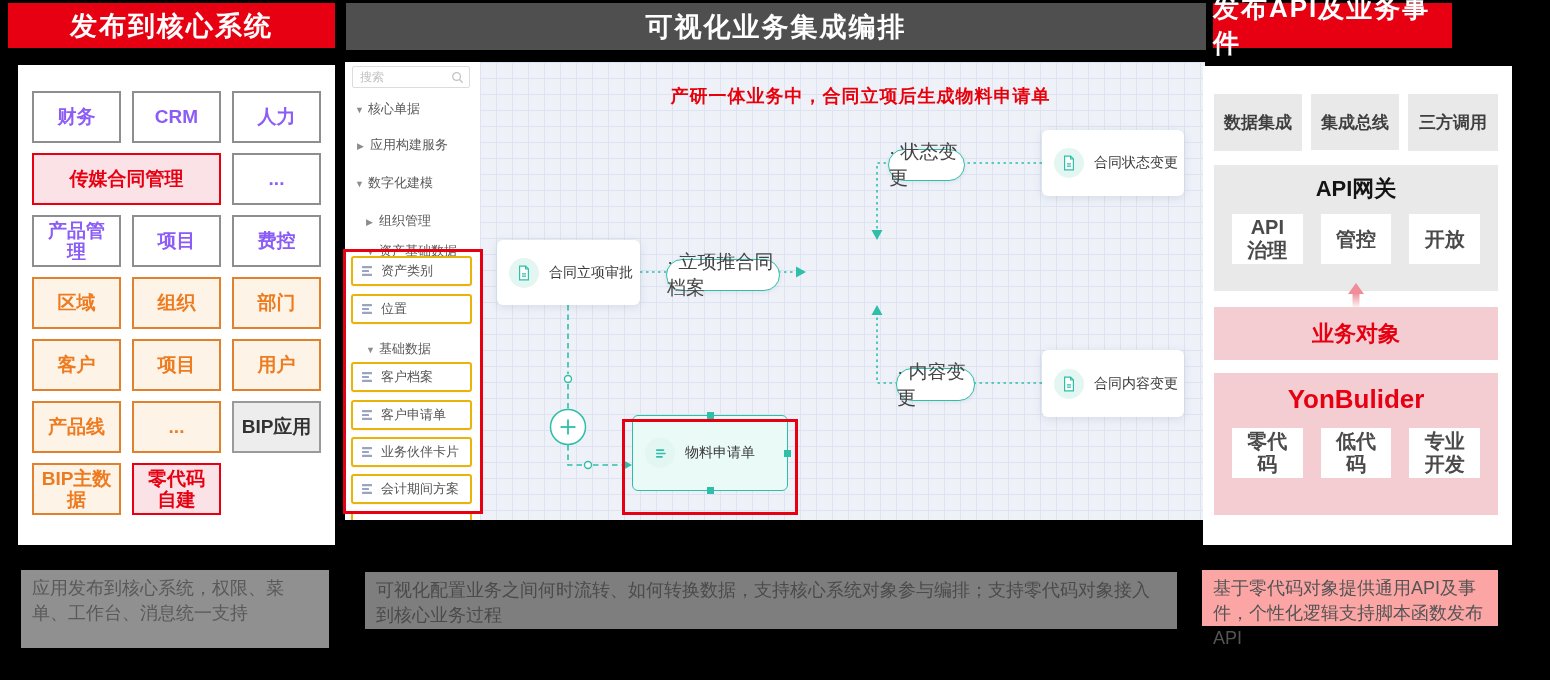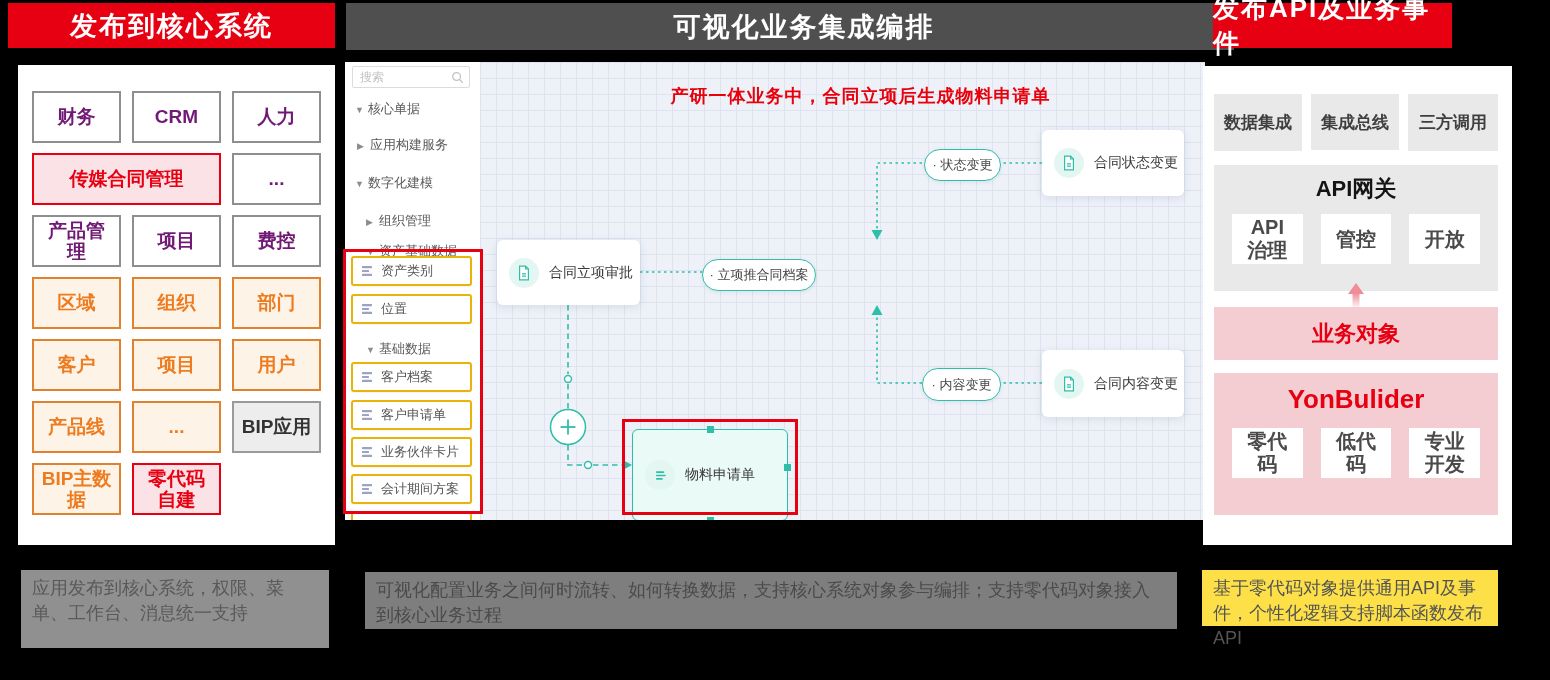--- a/index.html
+++ b/index.html
@@ -3,28 +3,28 @@
 <meta charset="utf-8">
 <style>
   html,body{margin:0;padding:0;background:#000;}
   body{width:1550px;height:680px;position:relative;overflow:hidden;
        font-family:"Liberation Sans","DejaVu Sans",sans-serif;}
   .abs{position:absolute;}
   
   .banner{position:absolute;top:3px;height:45px;display:flex;align-items:center;justify-content:center;
           color:#fff;font-weight:bold;font-size:27px;letter-spacing:2px;}
   .banner.red{background:#e60012;}
-  .banner.dark{background:#4f4f4f;padding-left:28px;}
+  .banner.dark{background:#4f4f4f;}
   
   .card{position:absolute;background:#fff;}
   .lgrid{display:grid;grid-template-columns:repeat(3,1fr);gap:10px 11px;padding:26px 14px;}
   .bx{display:flex;align-items:center;justify-content:center;text-align:center;
       font-weight:bold;font-size:19px;height:52px;line-height:1.12;padding:0 6px;box-sizing:border-box;}
   .span2{grid-column:1 / span 2;}
-  .s-gray{border:2px solid #8e8e8e;background:#fff;color:#701a75;}
+  .s-gray{border:2px solid #8e8e8e;background:#fff;color:#8b5cf6;}
   .s-red{border:2px solid #e60012;background:#fbe2e6;color:#e60012;}
   .s-orange{border:2px solid #e0812f;background:#fdf3e7;color:#ee7b1f;}
   .s-graybg{border:2px solid #9a9a9a;background:#ededed;color:#333;}
   
   .mbody{position:absolute;left:345px;top:62px;width:860px;height:458px;background:#fff;overflow:hidden;}
   .sidebar{position:absolute;left:0;top:0;width:135px;height:458px;background:#fff;border-right:1px solid #e7e7e7;}
   .search{position:absolute;left:7px;top:4px;width:118px;height:22px;border:1px solid #dcdcdc;border-radius:2px;
           background:#fff;display:flex;align-items:center;box-sizing:border-box;padding:0 5px;}
   .search input{border:0;outline:0;flex:1;width:60px;font-size:12px;color:#666;background:transparent;
           font-family:inherit;}
@@ -40,21 +40,21 @@
      background-size:16px 16px;}
   .anno{position:absolute;left:0;right:0;top:22px;text-align:center;color:#e8000b;font-size:18px;
         font-weight:bold;letter-spacing:1px;padding-left:36px;}
   .node{position:absolute;background:#fff;border-radius:6px;box-shadow:0 2px 10px rgba(50,70,110,.13);
         display:flex;align-items:center;padding-left:12px;box-sizing:border-box;font-size:14px;color:#3a3a3a;}
   .node .ic{width:30px;height:30px;border-radius:50%;background:#e3f6f1;display:flex;align-items:center;
         justify-content:center;margin-right:10px;flex:none;}
   .node.sel{background:#eafaf7;border:1px solid #2fbfa8;box-shadow:none;}
   .hdl{position:absolute;width:7px;height:7px;background:#2fbfa8;}
   .elabel{position:absolute;background:#fff;border:1px solid #2fbfa8;border-radius:16px;display:flex;
-        align-items:center;justify-content:center;font-size:13px;color:#454545;box-shadow:0 1px 4px rgba(50,70,110,.10);margin-left:36px;}
+        align-items:center;justify-content:center;font-size:19px;color:#454545;box-shadow:0 1px 4px rgba(50,70,110,.10);}
   .redrect{position:absolute;border:3px solid #e60012;z-index:6;pointer-events:none;}
   
   .gbox{position:absolute;background:#e9e9e9;display:flex;align-items:center;justify-content:center;
         font-weight:bold;font-size:17px;color:#3f3f3f;}
   .wbox{background:#fff;display:flex;align-items:center;justify-content:center;text-align:center;
         font-weight:bold;font-size:20px;color:#4a4a4a;line-height:1.15;padding:0 12px;box-sizing:border-box;}
   .blocktitle{text-align:center;font-weight:bold;}
   .row3{display:flex;gap:18px;padding:0 18px;}
   .row3 .wbox{flex:1;height:50px;}
   
@@ -200,21 +200,21 @@
       </g>
       <circle cx="88" cy="365" r="17.5" fill="#fff" stroke="#2fbfa8" stroke-width="1.5"></circle>
       <g stroke="#2fbfa8" stroke-width="1.8">
         <path d="M80.5 365 H95.5"></path>
           <path d="M88 357.5 V372.5"></path>
       </g>
     </svg>
 
     <div class="elabel" style="left:186px;top:197px;width:112px;height:30px;">· 立项推合同档案</div>
     <div class="elabel" style="left:408px;top:87px;width:75px;height:30px;">· 状态变更</div>
-    <div class="elabel" style="left:406px;top:306px;width:77px;height:31px;text-align:right;">· 内容变更</div>
+    <div class="elabel" style="left:416px;top:306px;width:77px;height:31px;">· 内容变更</div>
 
     <div class="node" style="left:17px;top:178px;width:143px;height:65px;">
       <span class="ic">
           <svg viewBox="0 0 20 20" width="16" height="16">
             <path d="M4.5 1.5h7.5l3.5 3.5v13.5H4.5z" fill="#fff" stroke="#2fbfa8" stroke-width="1.5"></path>
             <path d="M12 1.5v3.5h3.5" fill="none" stroke="#2fbfa8" stroke-width="1.5"></path>
             <path d="M7.5 11h5M7.5 14h5" stroke="#2fbfa8" stroke-width="1.5"></path>
           </svg>
         </span>
       <span>合同立项审批</span>
@@ -233,21 +233,21 @@
       <span class="ic">
           <svg viewBox="0 0 20 20" width="16" height="16">
             <path d="M4.5 1.5h7.5l3.5 3.5v13.5H4.5z" fill="#fff" stroke="#2fbfa8" stroke-width="1.5"></path>
             <path d="M12 1.5v3.5h3.5" fill="none" stroke="#2fbfa8" stroke-width="1.5"></path>
             <path d="M7.5 11h5M7.5 14h5" stroke="#2fbfa8" stroke-width="1.5"></path>
           </svg>
         </span>
       <span>合同内容变更</span>
     </div>
 
-    <div class="node sel" style="left:152px;top:367px;width:156px;height:92px;">
+    <div class="node sel" style="left:152px;top:353px;width:156px;height:76px;">
       <span class="ic">
           <svg viewBox="0 0 20 20" width="15" height="15">
             <g stroke="#2fbfa8" stroke-width="2.2" stroke-linecap="round">
               <path d="M5 5.5h9"></path>
               <path d="M5 10h11"></path>
               <path d="M5 14.5h7"></path>
             </g>
           </svg>
         </span>
       <span>物料申请单</span>
@@ -293,13 +293,13 @@
     <div class="row3" style="margin-top:13px;">
       <div class="wbox">零代码</div>
       <div class="wbox">低代码</div>
       <div class="wbox">专业开发</div>
     </div>
   </div>
 </div>
 
 <div class="cap" style="left:21px;top:570px;width:308px;height:78px;background:#909090;color:#595959;">应用发布到核心系统，权限、菜单、工作台、消息统一支持</div>
 <div class="cap" style="left:365px;top:572px;width:812px;height:57px;background:#7e7e7e;color:#4b4b4b;">可视化配置业务之间何时流转、如何转换数据，支持核心系统对象参与编排；支持零代码对象接入到核心业务过程</div>
-<div class="cap" style="left:1202px;top:570px;width:296px;height:56px;background:#fde047;color:#545454;">基于零代码对象提供通用API及事件，个性化逻辑支持脚本函数发布API</div>
+<div class="cap" style="left:1202px;top:570px;width:296px;height:56px;background:#fca5a5;color:#545454;">基于零代码对象提供通用API及事件，个性化逻辑支持脚本函数发布API</div>
 
 </body></html>

